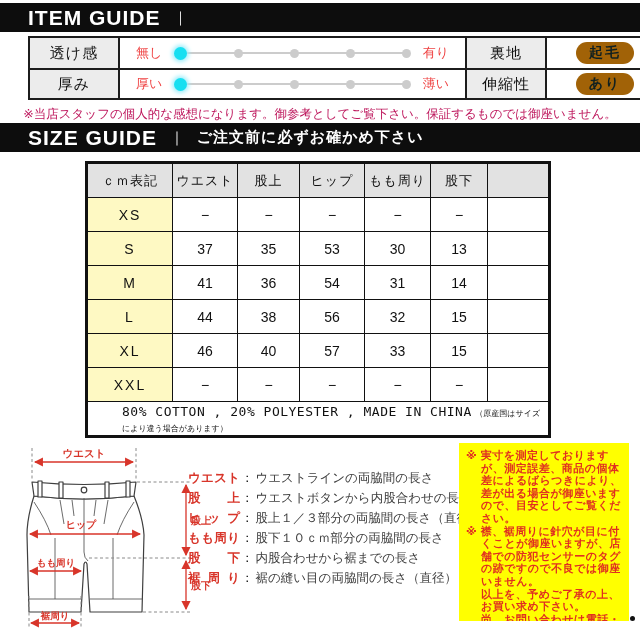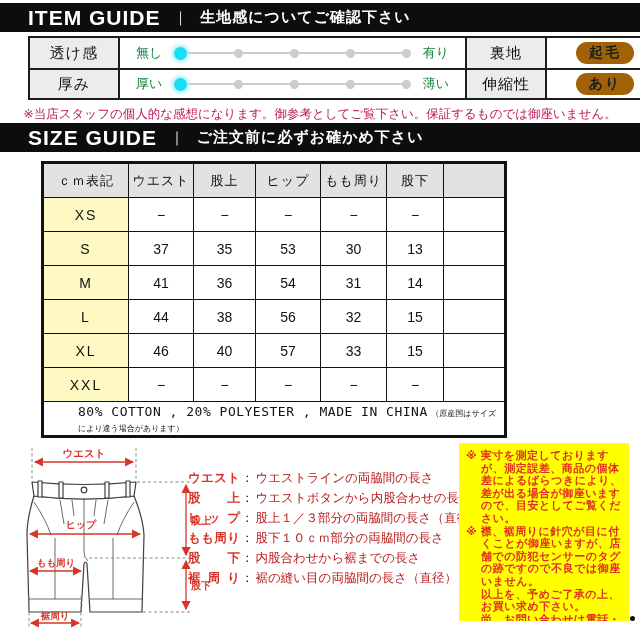--- a/index.html
+++ b/index.html
@@ -22,53 +22,53 @@
   .item-table {
     margin:4px 0 0 28px; width:637px; box-sizing:border-box;
     border:2px solid #1c1c1c;
     display:grid; grid-template-columns:88px 1fr 80px 118px;
     grid-auto-rows:30px;
   }
   .it-cell { display:flex; align-items:center; justify-content:center; border-left:2px solid #1c1c1c; box-sizing:border-box; }
   .it-row2 { border-top:2px solid #1c1c1c; }
   .it-first { border-left:none; }
   .it-label { background:#ececec; font-size:15px; letter-spacing:1px; }
-  .it-slider { justify-content:space-between; padding:0 16px; font-size:13px; color:#15803d; }
+  .it-slider { justify-content:space-between; padding:0 16px; font-size:13px; color:#ef4444; }
   .slider-track { flex:1; position:relative; height:14px; margin:0 12px; }
   .slider-line { position:absolute; left:6px; right:6px; top:6px; height:2px; background:#cccccc; }
   .slider-dots { position:absolute; left:0; right:0; top:0; bottom:0; display:flex; justify-content:space-between; align-items:center; }
   .dot { width:9px; height:9px; border-radius:50%; background:#cccccc; }
   .dot.on { width:13px; height:13px; background:#17dff1; box-shadow:0 0 4px 2px #9deefb; }
   .oval { background:#a16207; border-radius:999px; padding:2px 13px; font-size:14px; font-weight:600; letter-spacing:2px; color:#102020; }
 
   .staff-note { margin-top:6px; text-align:center; font-size:12.5px; color:#be185d; }
 
   
-  .size-table { margin:9px 0 0 41px; border-collapse:collapse; table-layout:fixed; }
+  .size-table { margin:9px 0 0 85px; border-collapse:collapse; table-layout:fixed; }
   .size-table th, .size-table td {
     border:1.5px solid #111; height:33px; text-align:center; padding:0;
     font-size:13px; font-weight:normal;
   }
   .size-table { border:3px solid #111; }
   .size-table th { background:#e2e2e2; letter-spacing:1px; }
   .size-table td.size-col { background:#fef9c3; letter-spacing:2px; font-size:14px; }
   .size-table td.val { font-size:14px; background:#fff; }
   .size-table td.material { text-align:left; padding-left:34px; background:#fff; }
   .material-main { font-family:"DejaVu Sans Mono","Liberation Mono",monospace; font-size:13px; letter-spacing:0.5px; }
   .material-note { font-size:8px; letter-spacing:0; }
 
   
   .bottom { position:relative; height:192px; }
   .shorts-svg { position:absolute; left:26px; top:2px; }
 
   .defs { position:absolute; left:188px; top:30px; }
   .def-row { line-height:20px; font-size:12.5px; white-space:nowrap; }
   .term { display:inline-block; width:52px; color:#d8352a; font-weight:bold; text-align:justify; text-align-last:justify; vertical-align:bottom; }
   .colon { margin:0 2px 0 1px; color:#1a1a1a; }
-  .desc { color:#b91c1c; }
+  .desc { color:#404040; }
 
   .notice {
     position:absolute; left:459px; top:5px; width:170px; height:178px; box-sizing:border-box;
     background:#ffff00; color:#e03020; font-weight:bold;
     font-size:11px; line-height:12.6px; letter-spacing:0.5px;
     padding:6px 6px 0 7px; overflow:hidden;
   }
   .notice p { margin:0; padding-left:15px; }
   .notice p.marked { text-indent:-15px; }
   .stray-dot { position:absolute; left:630px; top:178px; width:5px; height:5px; border-radius:50%; background:#111; }
@@ -78,21 +78,20 @@
   .cloth { stroke:#3f3f3f; stroke-width:1.2; fill:#ffffff; stroke-linejoin:round; }
   .seam  { stroke:#5a5a5a; stroke-width:0.9; fill:none; }
   .rlabel { fill:#d8352a; font-weight:bold; font-family:"Liberation Sans","DejaVu Sans",sans-serif; }
 </style>
 </head>
 <body>
 
 <div class="bar bar1">
   <span class="bar-title">ITEM GUIDE</span>
   <span class="bar-sep">｜</span>
-  <span class="bar-sub">生地感についてご確認下さい</span>
 </div>
 
 <div class="item-table">
 
   <div class="it-cell it-first it-label">透け感</div>
   <div class="it-cell it-slider">
     <span>無し</span>
     <div class="slider-track">
       <div class="slider-line"></div>
       <div class="slider-dots">

